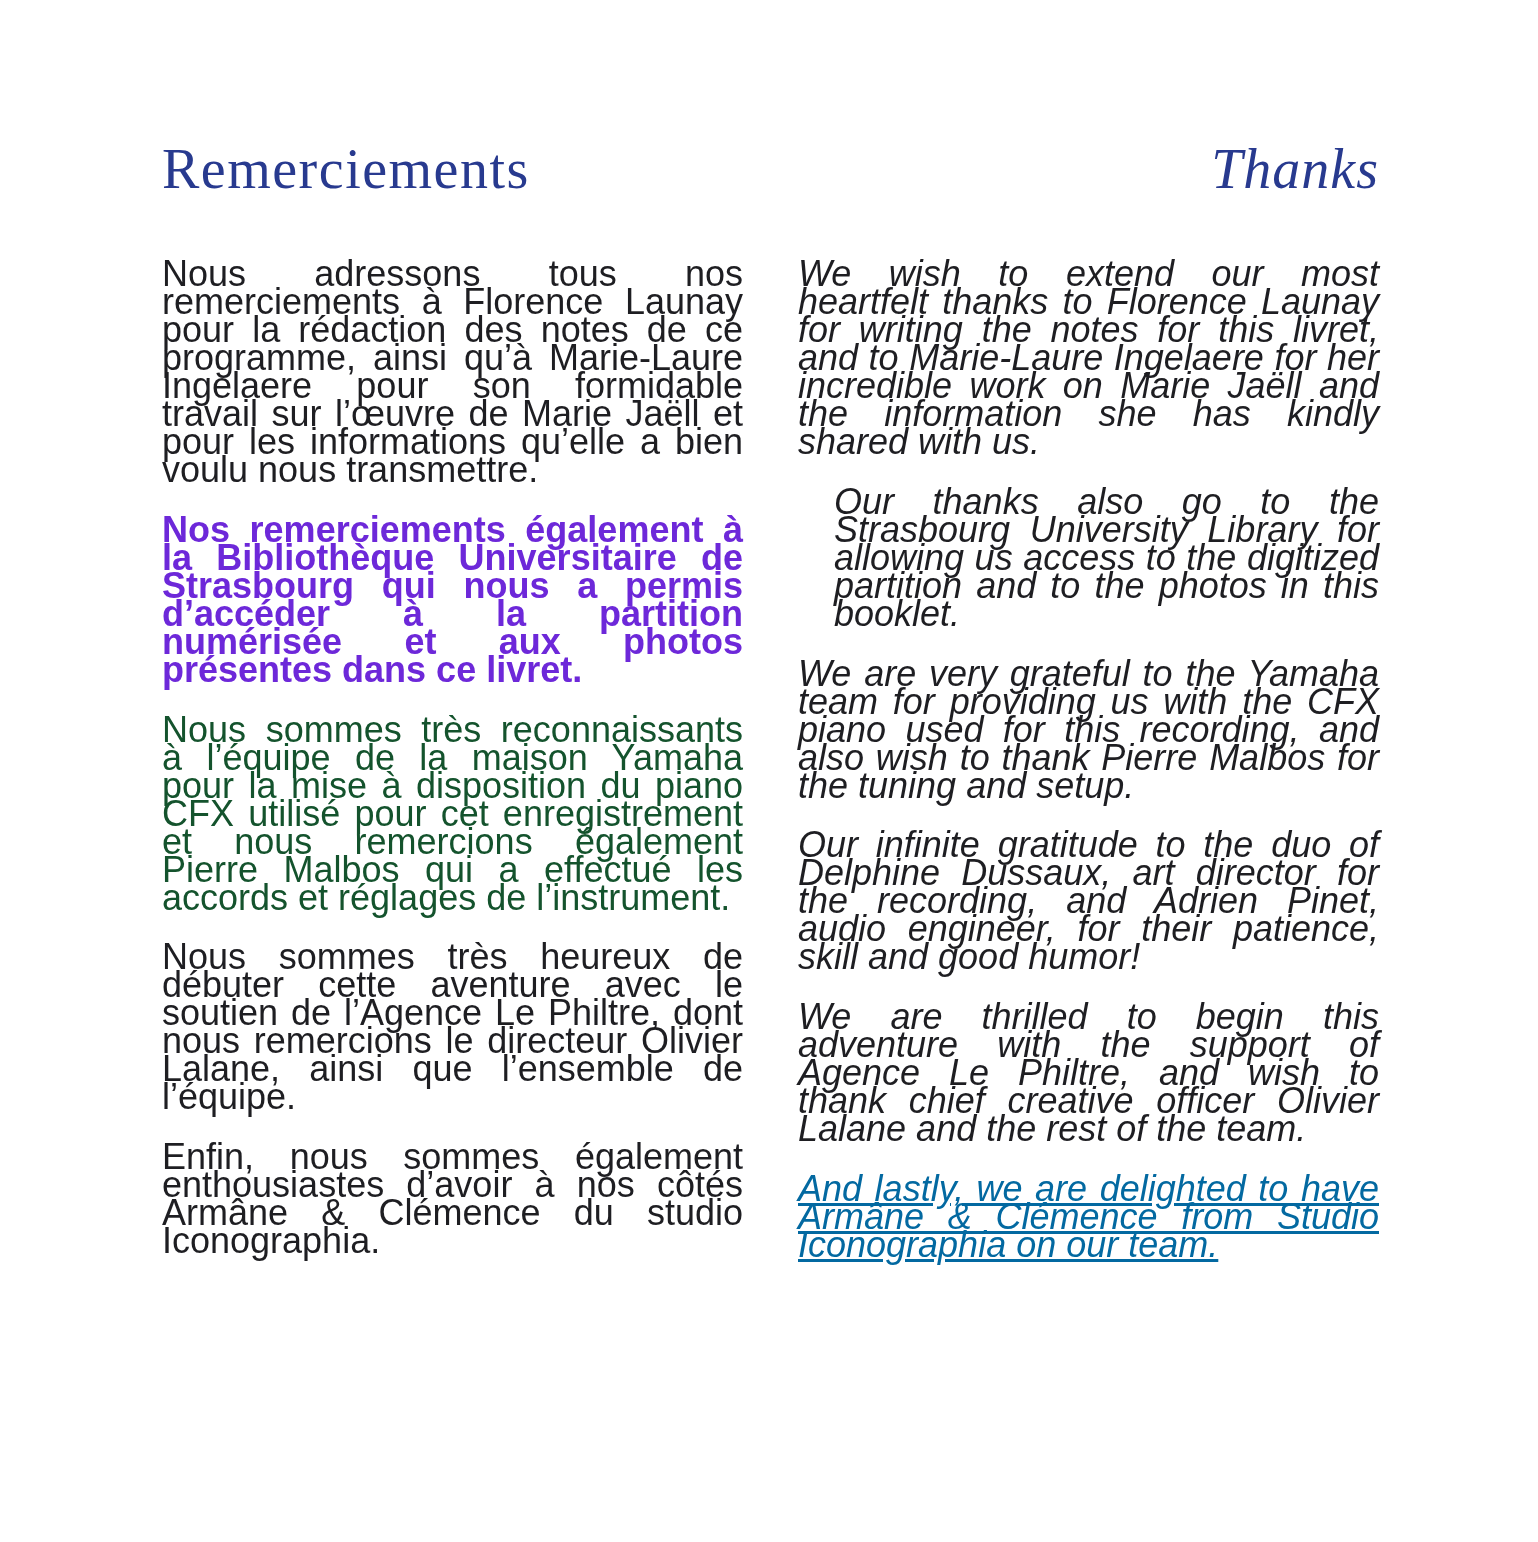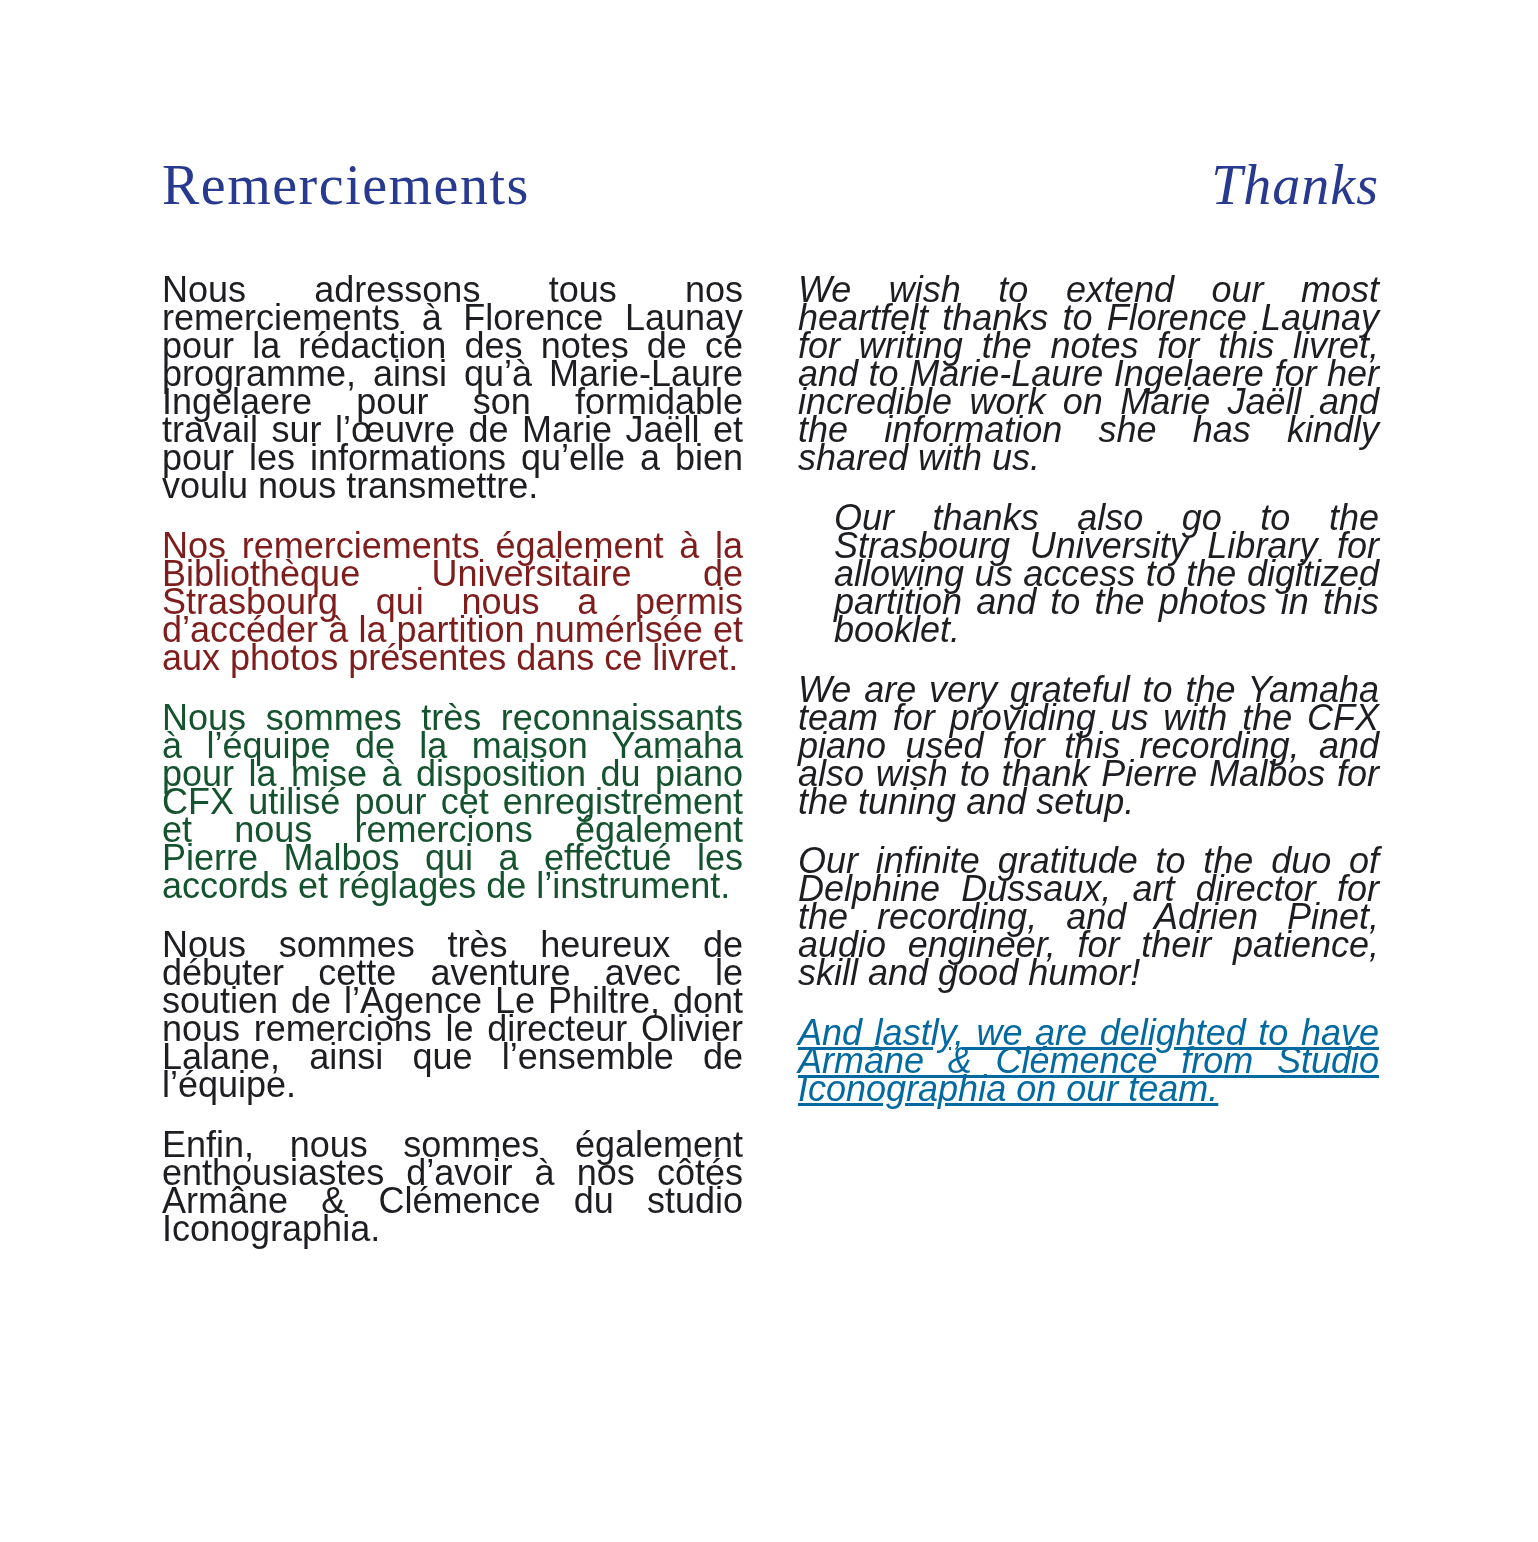--- a/index.html
+++ b/index.html
@@ -8,21 +8,21 @@
       background: #ffffff;
     }
     body {
       width: 1538px;
       height: 1542px;
       position: relative;
       overflow: hidden;
     }
     .column {
       position: absolute;
-      top: 150px;
+      top: 134px;
       width: 581px;
     }
     .col-fr { left: 162px; }
     .col-en { left: 798px; }
 
     .heading {
       margin: 0;
       height: 70px;
       font-family: "Liberation Serif", "DejaVu Serif", serif;
       font-weight: normal;
@@ -52,29 +52,30 @@
       font-style: italic;
     }
   </style>
 </head>
 <body>
 
 <section class="column col-fr">
   <h1 class="heading" style="color: rgb(40, 58, 143);">Remerciements</h1>
   <div class="body">
     <p class="para" style="color: rgb(30, 30, 34);">Nous adressons tous nos remerciements à Florence Launay pour la rédaction des notes de ce programme, ainsi qu’à Marie-Laure Ingelaere pour son formidable travail sur l’œuvre de Marie Jaëll et pour les informations qu’elle a bien voulu nous transmettre.</p>
-    <p class="para" style="color: #7f1d1d;">Nos remerciements également à la Bibliothèque Universitaire de Strasbourg qui nous a permis d’accéder à la partition numérisée et aux photos présentes dans ce livret.</p>
+    <p class="para" style="color: #6d28d9; font-weight: bold;">Nos remerciements également à la Bibliothèque Universitaire de Strasbourg qui nous a permis d’accéder à la partition numérisée et aux photos présentes dans ce livret.</p>
     <p class="para" style="color: #14532d;">Nous sommes très reconnaissants à l’équipe de la maison Yamaha pour la mise à disposition du piano CFX utilisé pour cet enregistrement et nous remercions également Pierre Malbos qui a effectué les accords et réglages de l’instrument.</p>
     <p class="para" style="color: rgb(30, 30, 34);">Nous sommes très heureux de débuter cette aventure avec le soutien de l’Agence Le Philtre, dont nous remercions le directeur Olivier Lalane, ainsi que l’ensemble de l’équipe.</p>
     <p class="para" style="color: rgb(30, 30, 34);">Enfin, nous sommes également enthousiastes d’avoir à nos côtés Armâne &amp; Clémence du studio Iconographia.</p>
   </div>
 </section>
 
 <section class="column col-en">
   <h1 class="heading italic" style="color: rgb(40, 58, 143); text-align: right;">Thanks</h1>
   <div class="body">
     <p class="para" style="color: rgb(30, 30, 34);">We wish to extend our most heartfelt thanks to Florence Launay for writing the notes for this livret, and to Marie-Laure Ingelaere for her incredible work on Marie Jaëll and the information she has kindly shared with us.</p>
     <p class="para" style="color: rgb(30, 30, 34); margin-left: 36px;">Our thanks also go to the Strasbourg University Library for allowing us access to the digitized partition and to the photos in this booklet.</p>
     <p class="para" style="color: rgb(30, 30, 34);">We are very grateful to the Yamaha team for providing us with the CFX piano used for this recording, and also wish to thank Pierre Malbos for the tuning and setup.</p>
     <p class="para" style="color: rgb(30, 30, 34);">Our infinite gratitude to the duo of Delphine Dussaux, art director for the recording, and Adrien Pinet, audio engineer, for their patience, skill and good humor!</p>
+    <p class="para" style="color: rgb(30, 30, 34);">We are thrilled to begin this adventure with the support of Agence Le Philtre, and wish to thank chief creative officer Olivier Lalane and the rest of the team.</p>
     <p class="para" style="color: #0369a1; text-decoration: underline;">And lastly, we are delighted to have Armâne &amp; Clémence from Studio Iconographia on our team.</p>
   </div>
 </section>
 
 </body></html>

